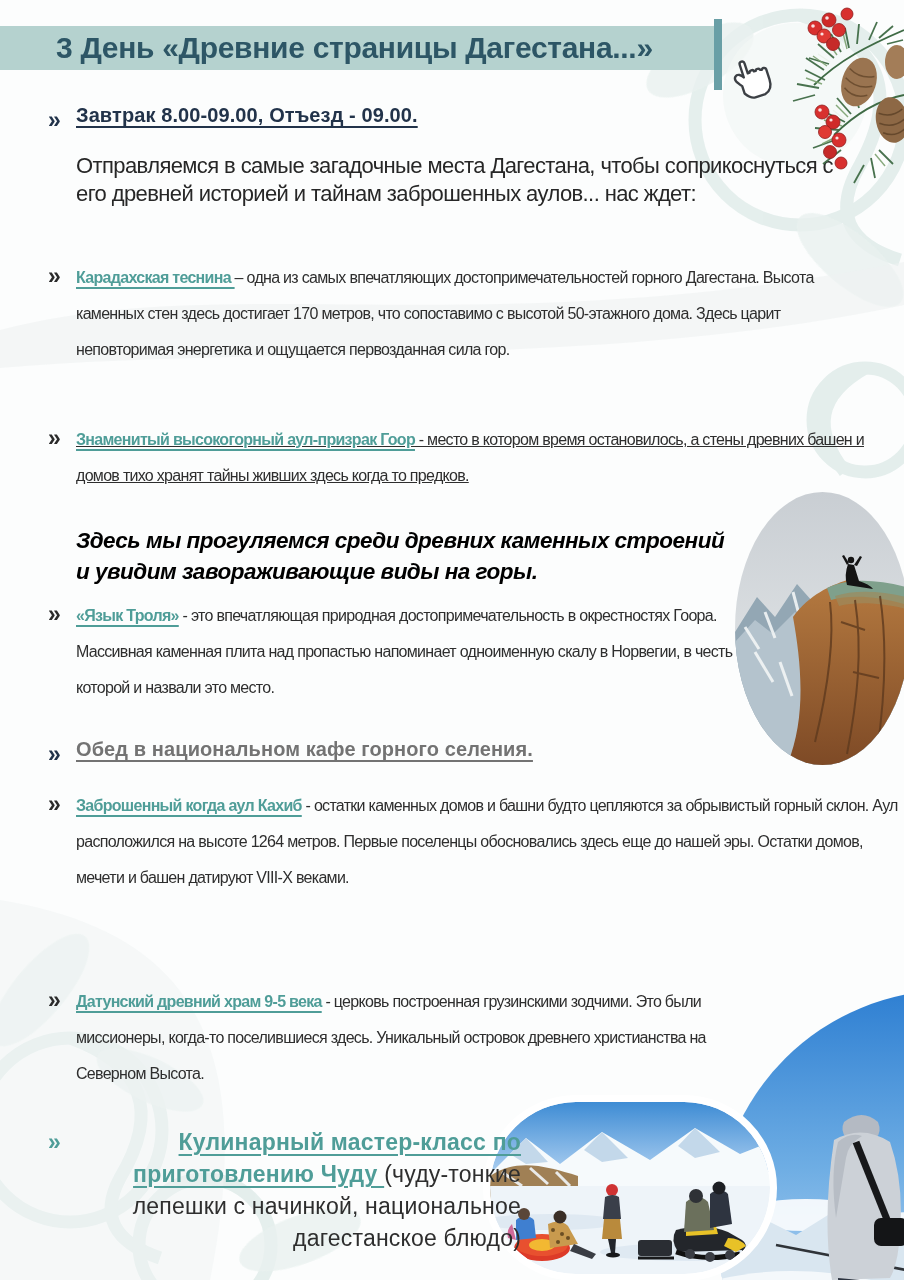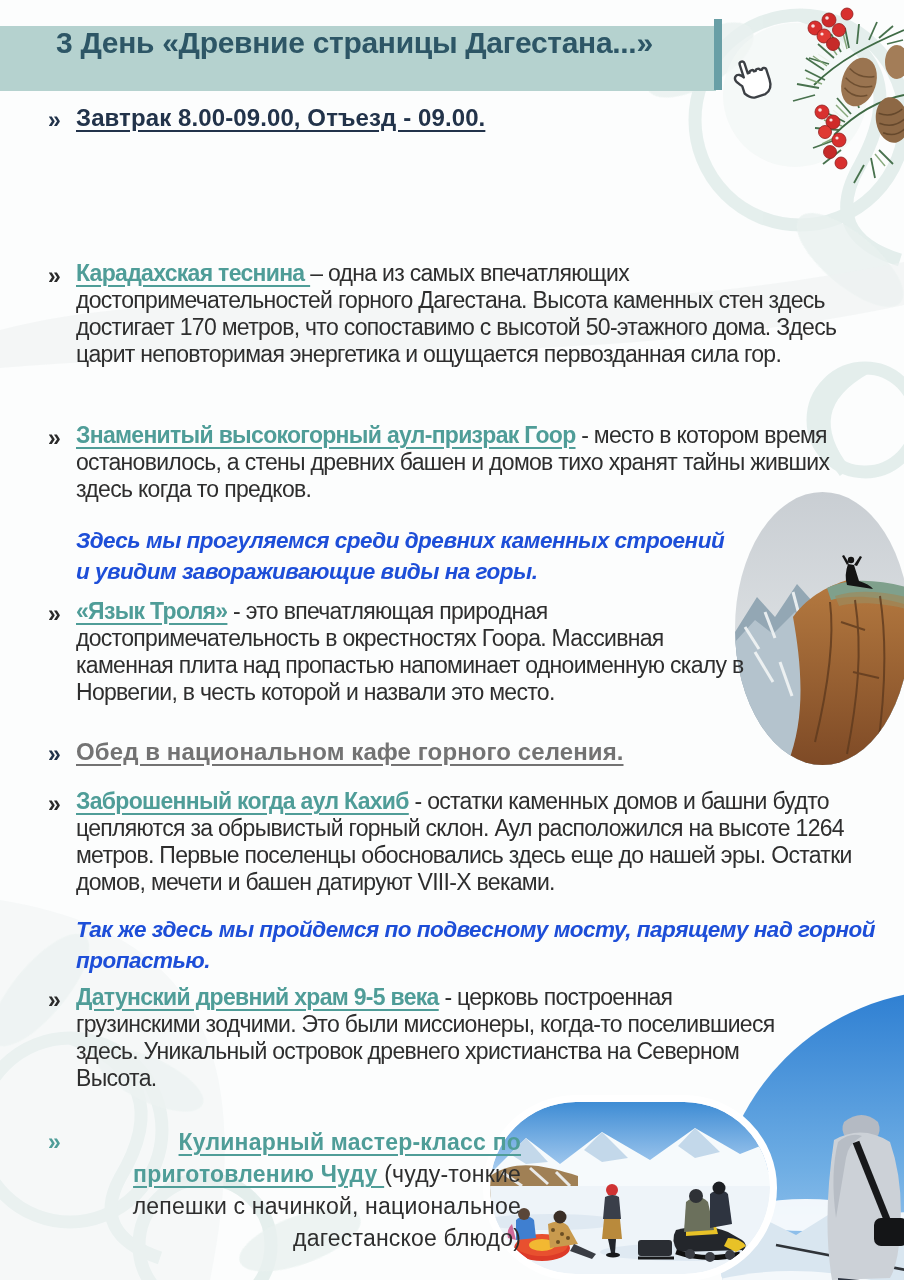--- a/index.html
+++ b/index.html
@@ -4,53 +4,53 @@
 <style>
   html,body{margin:0;padding:0;background:#e8e8e8;}
   .page{
     position:relative;width:904px;height:1280px;margin:0 auto;
     background:#fcfdfd;overflow:hidden;
     font-family:"Liberation Sans",sans-serif;color:#2e2e2e;
   }
   .bg{position:absolute;left:0;top:0;width:904px;height:1280px;z-index:0;}
   
   .banner{
-    position:absolute;left:0;top:26px;width:716px;height:65px;z-index:3;
-    background:#b5d2cf;display:flex;
+    position:absolute;left:0;top:26px;width:716px;height:44px;z-index:3;
+    background:#b5d2cf;display:flex;align-items:center;
   }
   .banner .title{
     padding-left:56px;font-size:30px;font-weight:bold;color:#2d5666;
     letter-spacing:-0.3px;white-space:nowrap;
   }
   .accent-bar{position:absolute;left:714px;top:19px;width:8px;height:71px;background:#699fa6;z-index:3;}
   .hand{position:absolute;left:724px;top:52px;width:56px;height:56px;z-index:5;}
   .pine{position:absolute;right:0;top:0;width:175px;height:190px;z-index:4;}
   
   .block{position:absolute;z-index:3;}
   .row{display:flex;}
   .marker{
     width:28px;flex:0 0 28px;font-size:23px;font-weight:bold;color:#2b2b2b;
     line-height:33px;
   }
   .marker.navy{color:#22334a;}
   .marker.teal{color:#4f9d98;}
-  .txt{font-size:23px;line-height:27px;letter-spacing:-0.7px;}
+  .txt{font-size:16px;line-height:36px;letter-spacing:-0.7px;}
   .heading{
-    font-size:24px;font-weight:bold;color:#22334a;
+    font-size:20px;font-weight:bold;color:#22334a;
     text-decoration:underline;text-underline-offset:4px;letter-spacing:0.1px;
   }
   .heading.dark{color:#737373;}
   .intro-txt{font-size:22px;line-height:28px;letter-spacing:-0.6px;color:#272727;}
   a.lnk{
     color:#4f9d98;font-weight:bold;text-decoration:underline;
     text-underline-offset:4px;text-decoration-thickness:1.5px;cursor:pointer;
   }
   .note{
     font-size:22.5px;line-height:31px;font-weight:bold;font-style:italic;
-    color:#1d4ed8;letter-spacing:-0.5px;
+    color:#000000;letter-spacing:-0.5px;
   }
   .wide{font-size:23px;line-height:32px;letter-spacing:0.2px;}
   .wide .marker{line-height:32px;}
   
   .photo{position:absolute;overflow:hidden;z-index:2;}
   .photo svg{display:block;}
   .ph-oval{left:735px;top:492px;width:175px;height:273px;border-radius:50%;}
   .ph-circle{left:716px;top:990px;width:470px;height:470px;border-radius:50%;}
   .ph-pill{
     left:483px;top:1095px;width:294px;height:186px;border-radius:93px;
@@ -344,32 +344,35 @@
     </svg>
   </div>
 
   <div class="block" style="left:48px;top:104px;">
     <div class="row">
       <span class="marker navy">»</span>
       <span class="heading">Завтрак 8.00-09.00, Отъезд - 09.00.</span>
     </div>
   </div>
 
+  <div class="block" style="left:76px;top:152px;width:790px;">
+    <span class="intro-txt">Отправляемся в самые загадочные места Дагестана, чтобы соприкоснуться с его древней историей и тайнам заброшенных аулов... </span><span class="intro-txt b">нас ждет:</span>
+  </div>
 
   <div class="block" style="left:48px;top:260px;width:830px;">
     <div class="row">
       <span class="marker">»</span>
       <span class="txt" style="width:800px;"><a class="lnk">Карадахская теснина </a><span>– одна из самых впечатляющих достопримечательностей горного Дагестана. Высота каменных стен здесь достигает 170 метров, что сопоставимо с высотой 50-этажного дома. Здесь царит неповторимая энергетика и ощущается первозданная сила гор.</span></span>
     </div>
   </div>
 
   <div class="block" style="left:48px;top:422px;width:825px;">
     <div class="row">
       <span class="marker">»</span>
-      <span class="txt" style="width:795px;"><a class="lnk">Знаменитый высокогорный аул-призрак  Гоор</a><span> - место в котором время остановилось, а стены древних башен и домов тихо хранят тайны живших здесь когда то предков.</span></span>
+      <span class="txt" style="width:795px;text-decoration:underline;"><a class="lnk">Знаменитый высокогорный аул-призрак  Гоор</a><span> - место в котором время остановилось, а стены древних башен и домов тихо хранят тайны живших здесь когда то предков.</span></span>
     </div>
   </div>
 
   <div class="block note" style="left:76px;top:525px;width:655px;">Здесь мы прогуляемся среди древних каменных строений и увидим завораживающие виды на горы.</div>
 
   <div class="block" style="left:48px;top:598px;width:720px;">
     <div class="row">
       <span class="marker">»</span>
       <span class="txt" style="width:685px;"><a class="lnk">«Язык Троля»</a><span> - это впечатляющая природная достопримечательность в окрестностях Гоора. Массивная каменная плита над пропастью напоминает одноименную скалу в Норвегии, в честь которой и назвали это место.</span></span>
     </div>
@@ -382,21 +385,20 @@
     </div>
   </div>
 
   <div class="block" style="left:48px;top:788px;width:870px;">
     <div class="row">
       <span class="marker">»</span>
       <span class="txt" style="width:838px;"><a class="lnk">Заброшенный когда аул Кахиб</a><span> -  остатки каменных домов и башни будто цепляются за обрывистый горный склон. Аул расположился на высоте 1264 метров. Первые поселенцы обосновались здесь еще до нашей эры. Остатки домов, мечети и башен датируют VIII-X веками.</span></span>
     </div>
   </div>
 
-  <div class="block note" style="left:76px;top:914px;width:815px;">Так же здесь мы пройдемся по подвесному мосту, парящему над горной пропастью.</div>
 
   <div class="block" style="left:48px;top:984px;width:760px;">
     <div class="row">
       <span class="marker">»</span>
       <span class="txt" style="width:700px;"><a class="lnk">Датунский древний храм 9-5 века</a><span> -  церковь построенная грузинскими зодчими. Это были миссионеры, когда-то поселившиеся здесь. Уникальный островок древнего христианства на Северном Высота.</span></span>
     </div>
   </div>
 
   <div class="block wide" style="left:48px;top:1126px;width:480px;">
     <div class="row">

